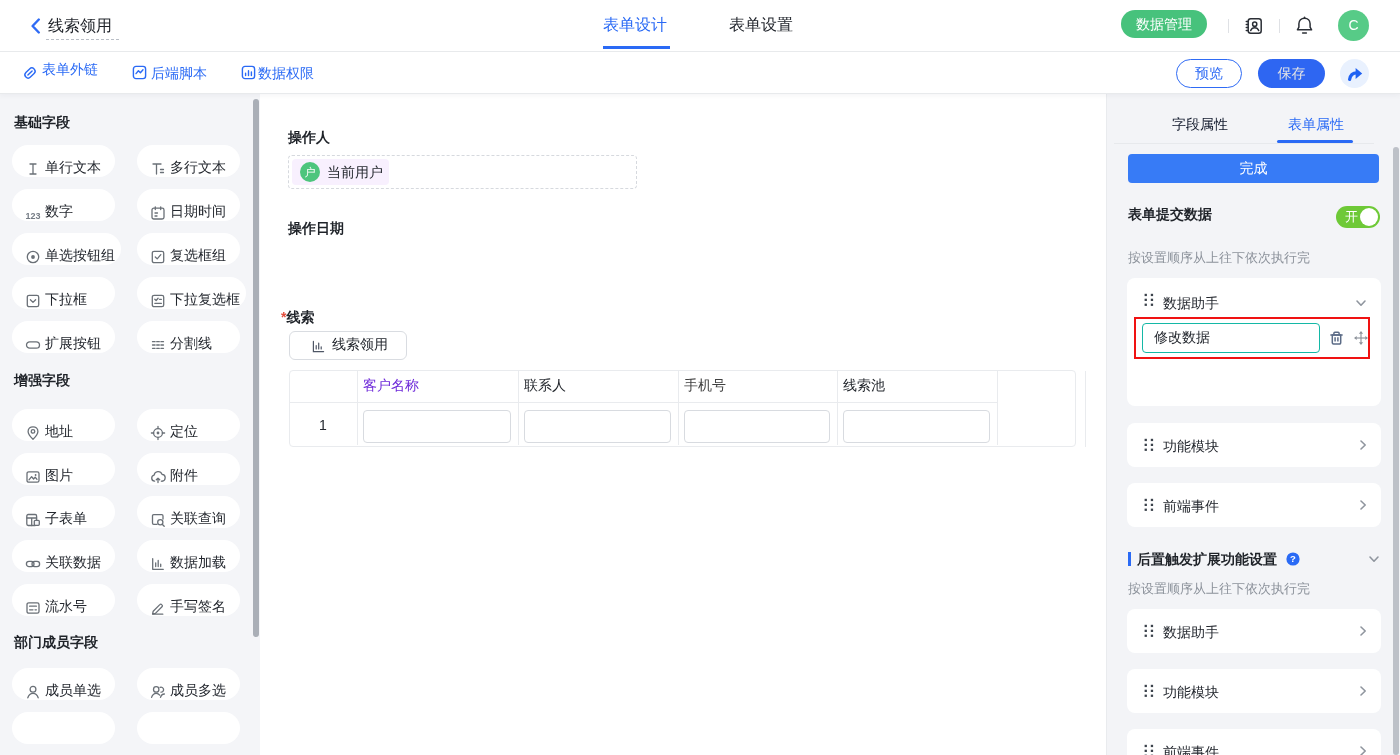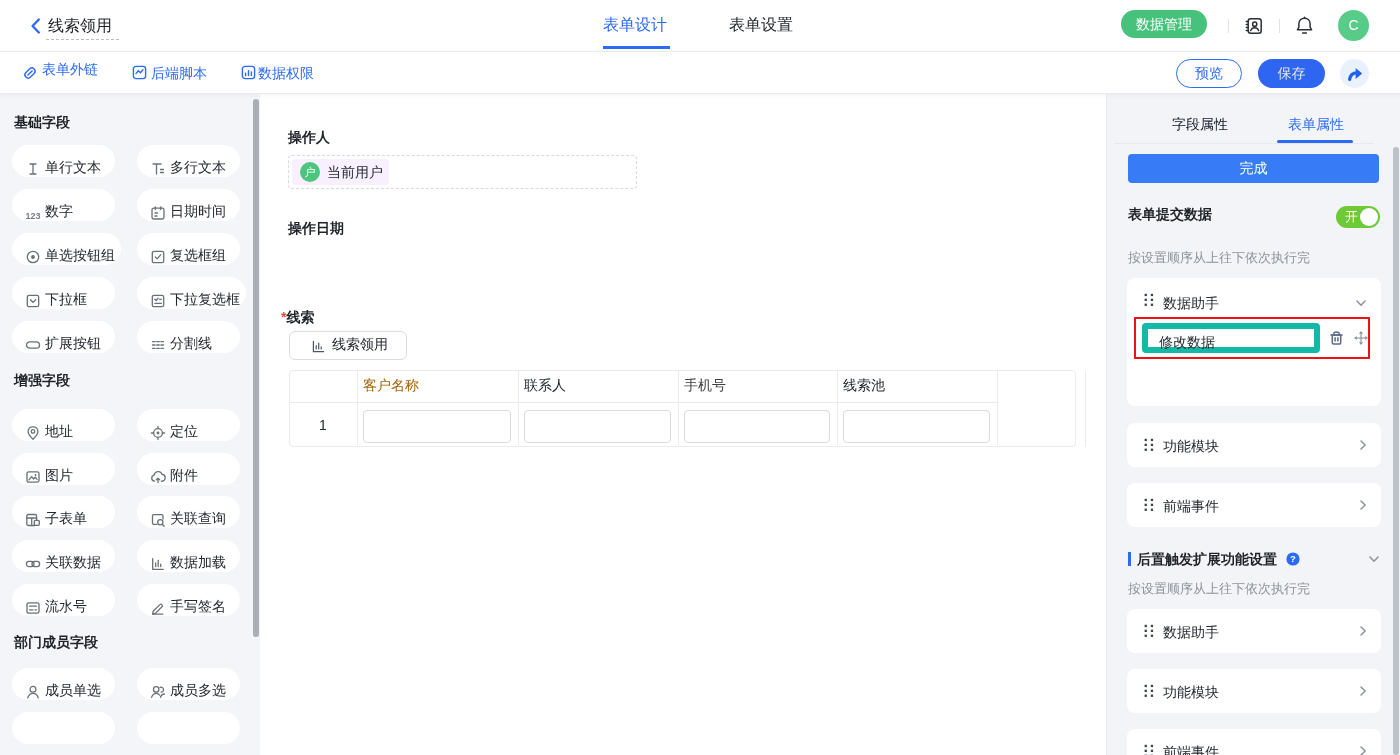--- a/index.html
+++ b/index.html
@@ -255,21 +255,21 @@
           </svg></span>
 <span style="position:absolute;left:42px;top:4px;font-size:14px;color:#23272e">线索领用</span>
       </div>
 <div class="abs" style="left:29px;top:276px;width:787px;height:77px;border:1px solid #e9ebee;border-radius:4px;background:#fff">
         <div class="abs" style="left:67px;top:0;width:1px;height:74px;background:#e9ebee"></div>
         <div class="abs" style="left:228px;top:0;width:1px;height:74px;background:#e9ebee"></div>
         <div class="abs" style="left:388px;top:0;width:1px;height:74px;background:#e9ebee"></div>
         <div class="abs" style="left:547px;top:0;width:1px;height:74px;background:#e9ebee"></div>
         <div class="abs" style="left:707px;top:0;width:1px;height:74px;background:#e9ebee"></div>
         <div class="abs" style="left:0;top:31px;width:707px;height:1px;background:#e9ebee"></div>
-        <span style="position:absolute;left:73px;top:6px;font-size:14px;color:#a16207">客户名称</span>
+        <span style="position:absolute;left:73px;top:6px;font-size:14px;color:#6d28d9">客户名称</span>
         <span style="position:absolute;left:234px;top:6px;font-size:14px;color:#1f2329">联系人</span>
         <span style="position:absolute;left:394px;top:6px;font-size:14px;color:#404040">手机号</span>
         <span style="position:absolute;left:553px;top:6px;font-size:14px;color:#1f2329">线索池</span>
         <span style="position:absolute;left:29px;top:46px;font-size:14px;color:#23272e">1</span>
         <div class="abs" style="left:73px;top:39px;width:148px;height:33px;border:1px solid #d8dbe0;border-radius:4px;background:#fff"></div>
         <div class="abs" style="left:234px;top:39px;width:147px;height:33px;border:1px solid #d8dbe0;border-radius:4px;background:#fff"></div>
         <div class="abs" style="left:394px;top:39px;width:146px;height:33px;border:1px solid #d8dbe0;border-radius:4px;background:#fff"></div>
         <div class="abs" style="left:553px;top:39px;width:147px;height:33px;border:1px solid #d8dbe0;border-radius:4px;background:#fff"></div>
       </div>
 <div class="abs" style="left:825px;top:277px;width:1px;height:76px;background:#e9ebee"></div>
@@ -295,21 +295,21 @@
             <rect x="6.8" y="5.7" width="2.3" height="2.3"></rect>
             <rect x="0.6" y="10.6" width="2.3" height="2.3"></rect>
             <rect x="6.8" y="10.6" width="2.3" height="2.3"></rect>
           </g>
         </svg>
         <span class="cardh" style="top:17px">数据助手</span>
         <svg class="chev" style="left:228px;top:19px" width="12" height="12" viewBox="0 0 12 12" fill="none" stroke="#8f959e" stroke-width="1.6" stroke-linecap="round" stroke-linejoin="round">
           <path d="m2 4 4 4.2L10 4"></path>
         </svg>
 <div class="abs" style="left:7px;top:39px;width:236px;height:42px;border:2px solid #f01212"></div>
-<div class="abs" style="left:15px;top:45px;width:178px;height:30px;border:6px solid #14b8a6;border-radius:4px;background:#fff">
+<div class="abs" style="left:15px;top:45px;width:178px;height:30px;border:1px solid #14b8a6;border-radius:4px;background:#fff">
           <span style="position:absolute;left:11px;top:5px;font-size:14px;color:#23272e">修改数据</span>
         </div>
 <span style="position:absolute;left:202px;top:53px"><svg width="15" height="15" viewBox="0 0 15 15" fill="none" stroke="#5b6b86" stroke-width="1.5" stroke-linejoin="round">
             <path d="M1.9 4h11.2" stroke-linecap="round"></path>
             <path d="M4.9 3.8V2.3a1 1 0 0 1 1-1h3.2a1 1 0 0 1 1 1v1.5"></path>
             <path d="M3.3 4h8.4v7.8a1.2 1.2 0 0 1-1.2 1.2H4.5a1.2 1.2 0 0 1-1.2-1.2z"></path>
             <path d="M6.1 6.3v4.2M8.9 6.3v4.2"></path>
           </svg></span>
 <span style="position:absolute;left:227px;top:53px"><svg width="14" height="14" viewBox="0 0 14 14" fill="#8a9099">
             <rect x="6.45" y="2.2" width="1.1" height="9.6"></rect>

